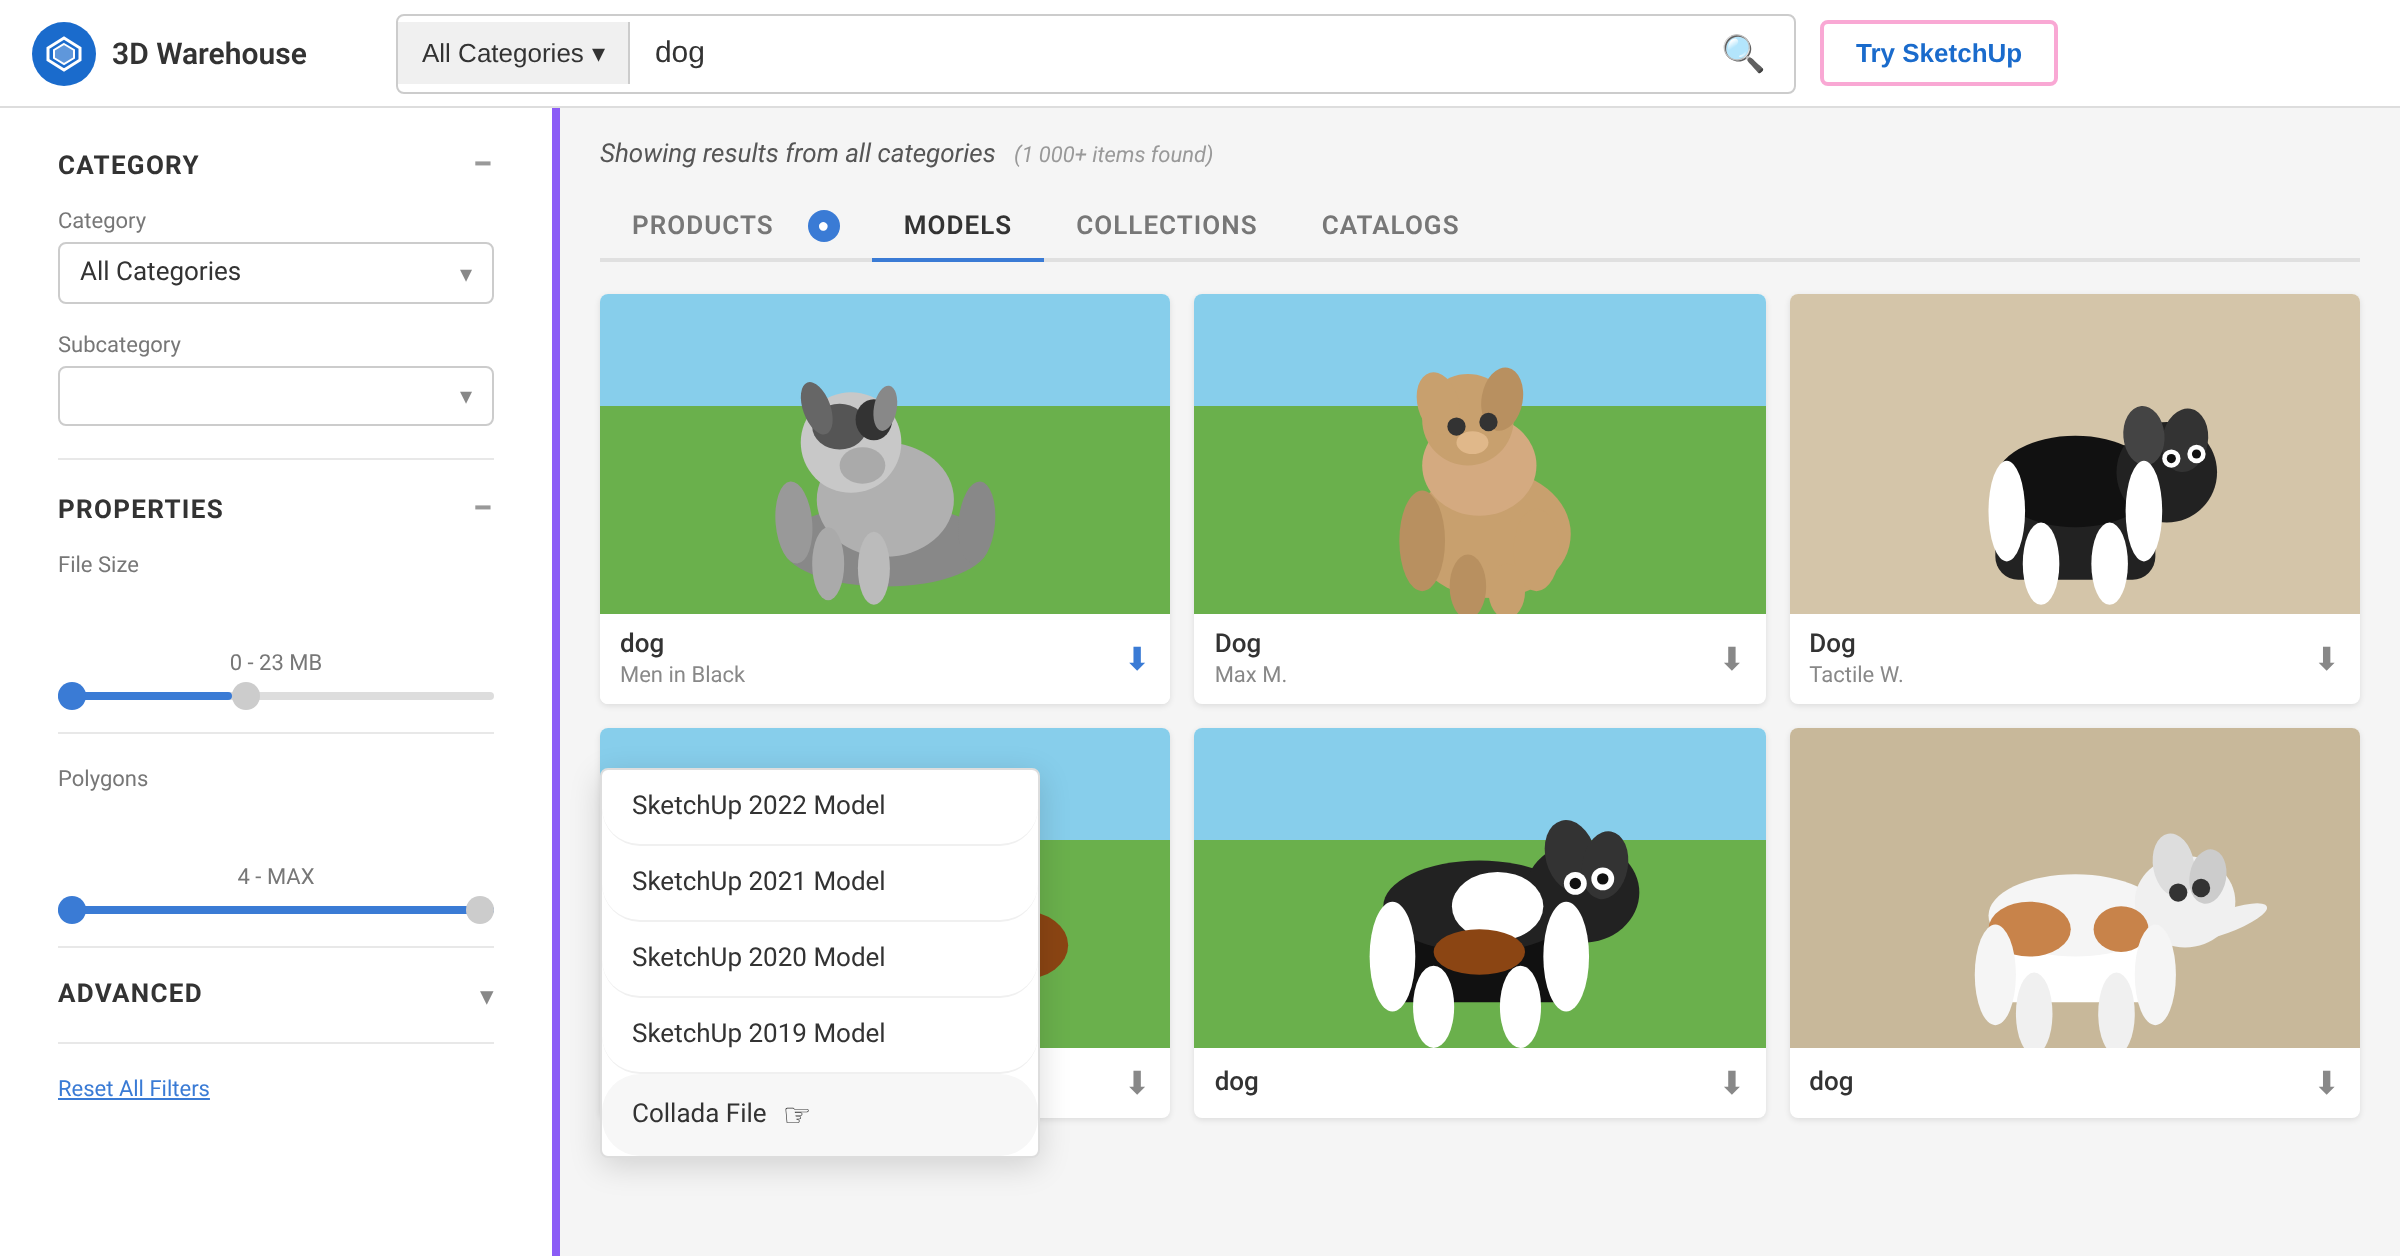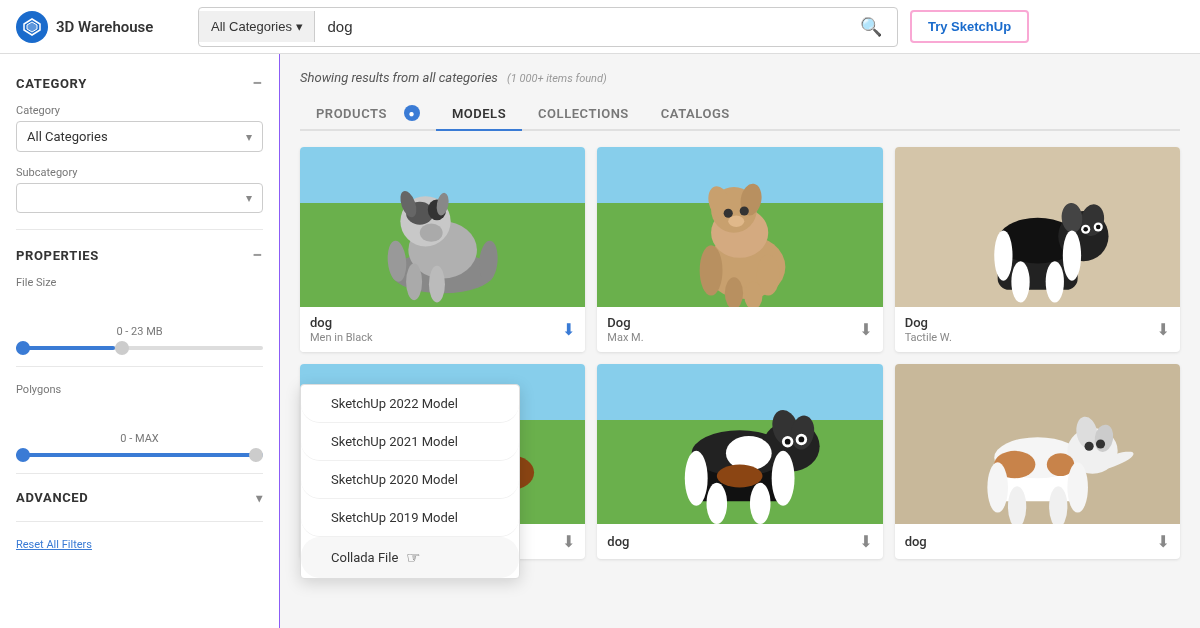--- a/index.html
+++ b/index.html
@@ -89,22 +89,22 @@
     .main-layout {
       display: flex;
       margin-top: 54px;
     }
 
     
     .sidebar {
       width: 280px;
       min-width: 280px;
       background: #fff;
-      border-right: 1px solid #8b5cf6;
-      padding: 20px 16px;
+      border-right: 4px solid #8b5cf6;
+      padding: 20px 29px;
       min-height: calc(100vh - 54px);
     }
     .section-title {
       font-size: 13px;
       font-weight: 700;
       color: #333;
       letter-spacing: 0.05em;
       display: flex;
       align-items: center;
       justify-content: space-between;
@@ -283,21 +283,21 @@
       top: 330px;
       left: 20px;
       z-index: 50;
       background: #fff;
       border: 1px solid #ddd;
       border-radius: 4px;
       box-shadow: 0 4px 16px rgba(0,0,0,0.15);
       min-width: 220px;
     }
     .dropdown-item {
-      padding: 11px 30px;
+      padding: 11px 15px;
       font-size: 13px;
       color: #333;
       cursor: pointer;
       border-bottom: 1px solid #f0f0f0;
       border-radius: 19px;
     }
     .dropdown-item:last-child {
       border-bottom: none;
       background: #f7f7f7;
       display: flex;
@@ -381,21 +381,21 @@
         <div class="slider-fill" style="left:0%; width:40%"></div>
         <div class="slider-thumb" style="left:0%"></div>
         <div class="slider-thumb slider-thumb-right" style="left:40%"></div>
       </div>
     </div>
 
     <hr class="divider">
 
     <div class="field-label">Polygons</div>
     <div class="slider-container">
-      <div class="range-label">0 - MAX</div>
+      <div class="range-label">4 - MAX</div>
       <div class="slider-track">
         <div class="slider-fill" style="left:0%; width:100%"></div>
         <div class="slider-thumb" style="left:0%"></div>
         <div class="slider-thumb slider-thumb-right" style="left:calc(100% - 14px)"></div>
       </div>
     </div>
 
     <hr class="divider">
 
     <div class="section-title">

